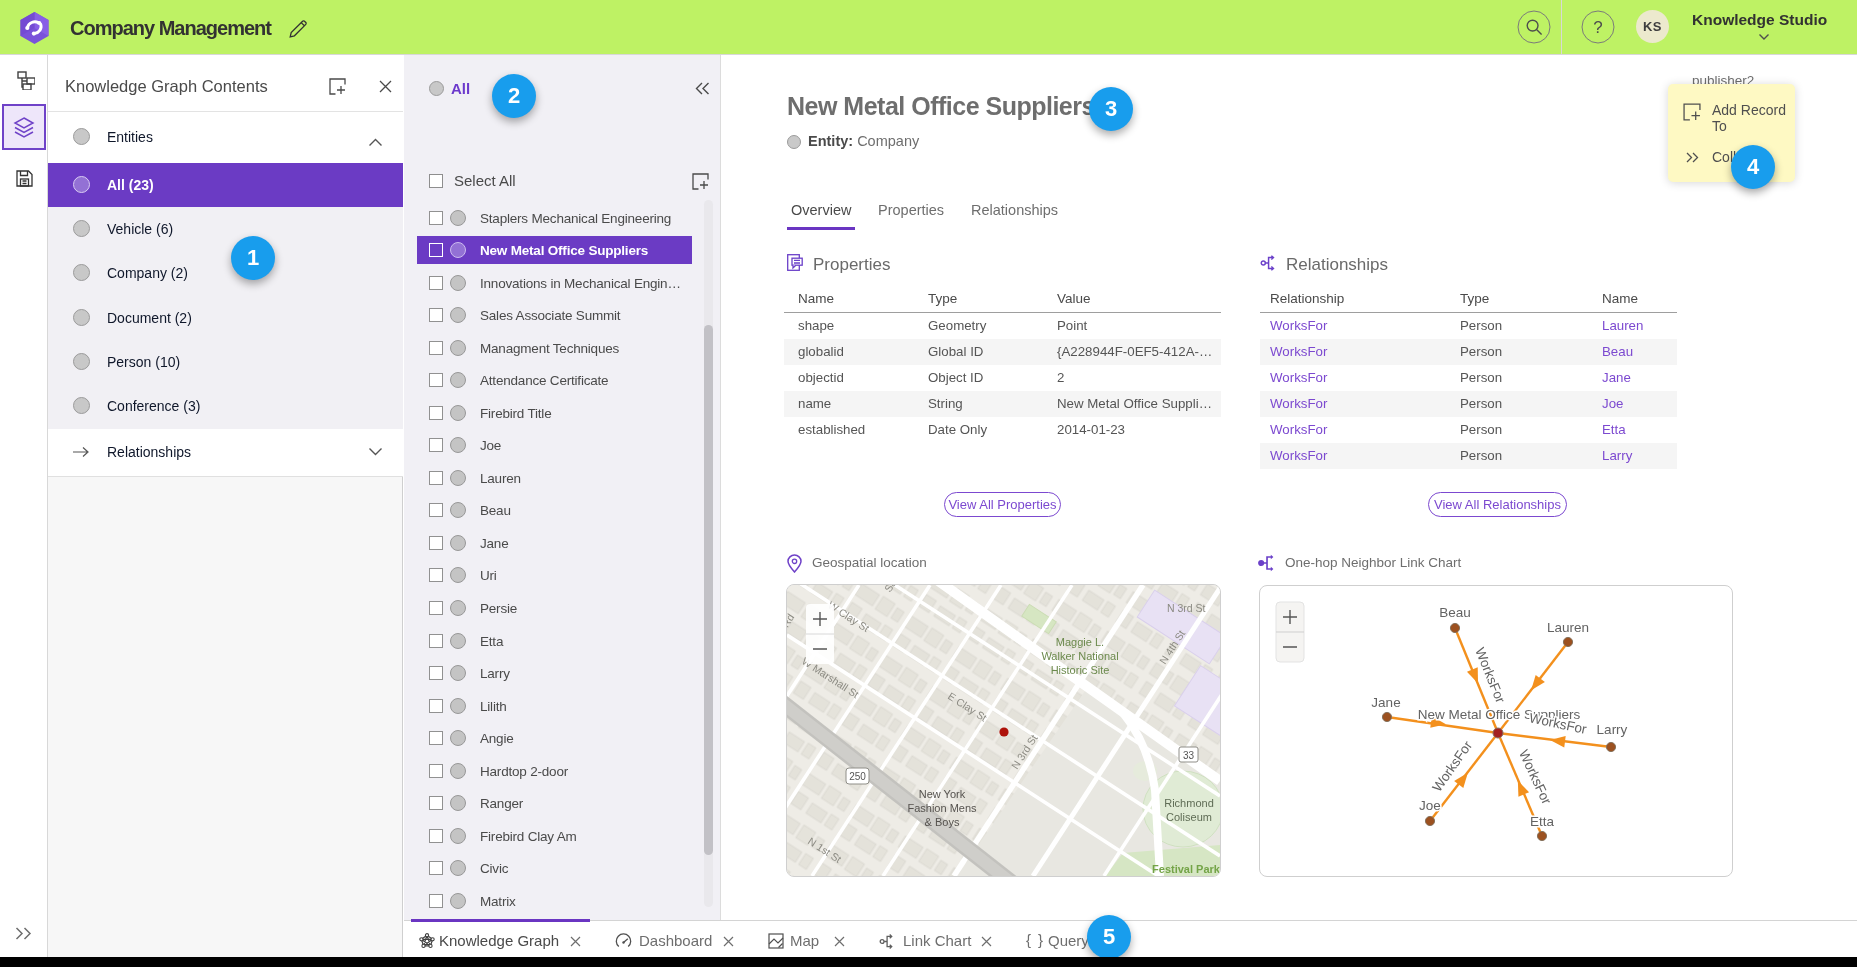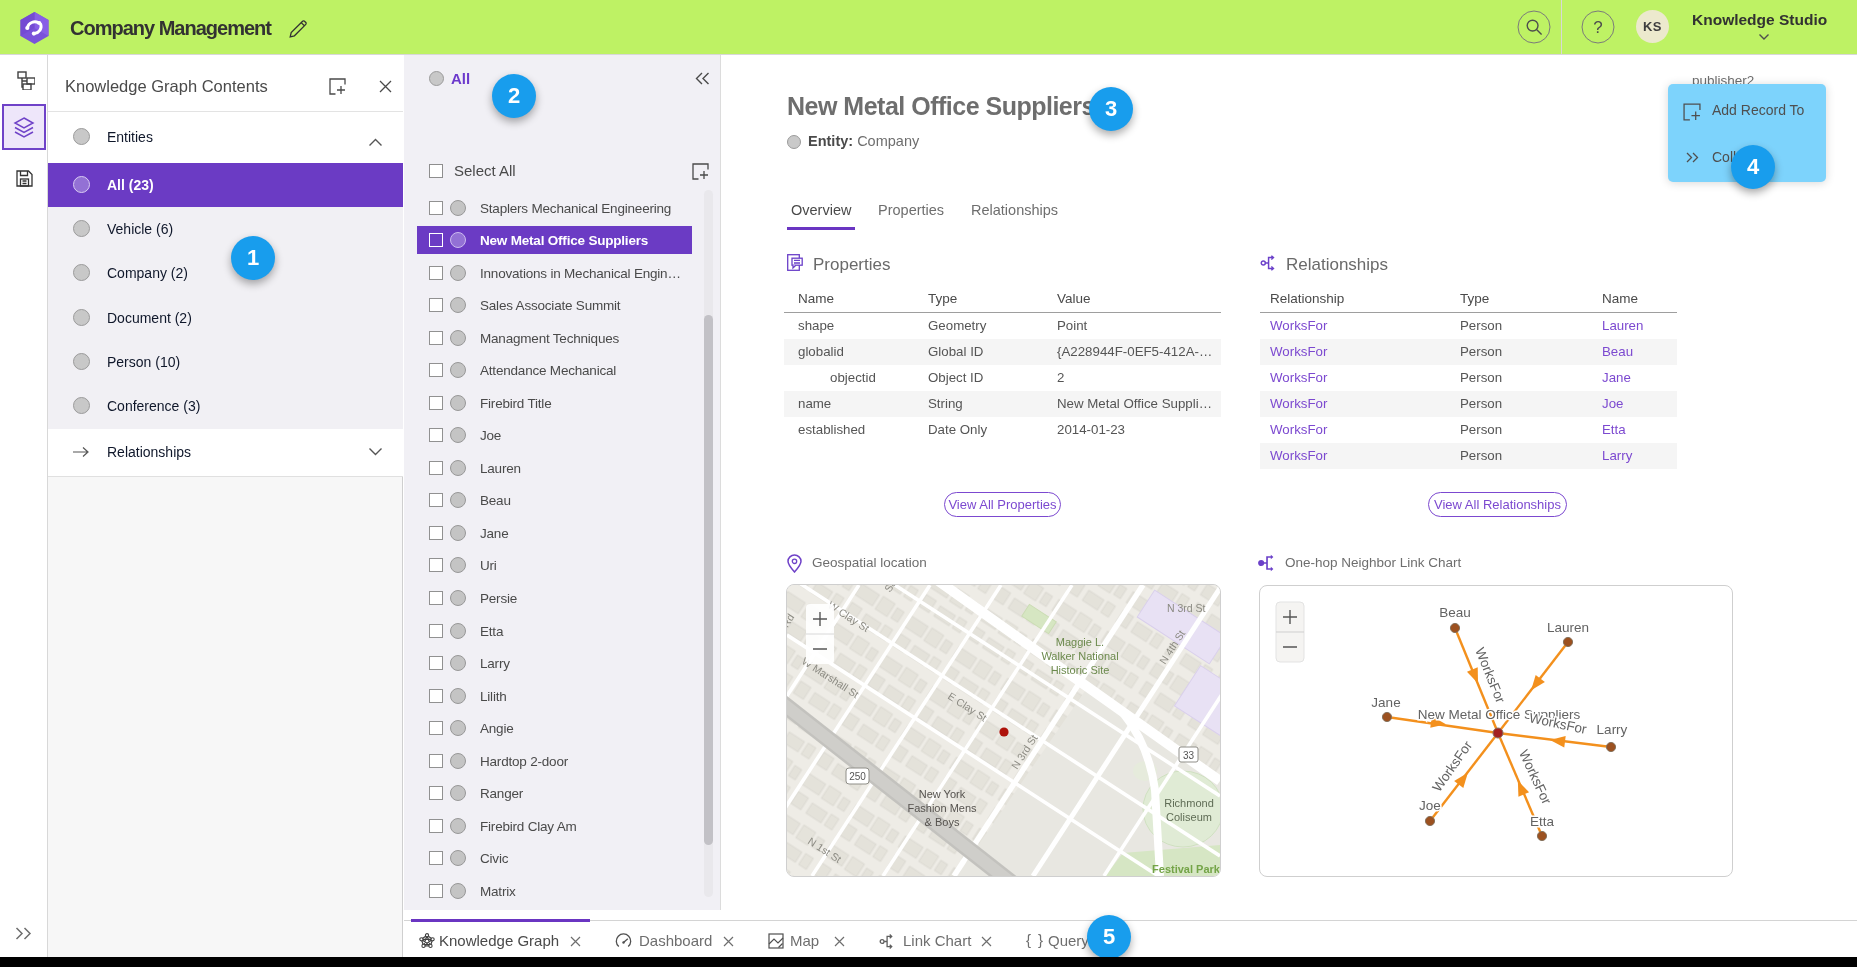--- a/index.html
+++ b/index.html
@@ -16,21 +16,21 @@
 .railActive { position:absolute; left:2px; top:49px; width:44px; height:46px; background:#eee6fa; border:2px solid #6f42c8; }
 
 #panel1 { position:absolute; left:48px; top:55px; width:355px; height:902px; background:#f7f7f7;
   border-right:1px solid #cfcfcf; z-index:10; }
 #p1title { position:absolute; left:17px; top:22px; font-size:16.5px; color:#4a4a4a; }
 .p1row { position:absolute; left:0; width:355px; height:44px; }
 .p1circle { position:absolute; left:25px; top:13px; width:17px; height:17px; border-radius:50%;
   background:#c8c8c8; border:1px solid #9b9b9b; }
 .p1label { position:absolute; left:59px; top:14px; font-size:14px; color:#0f172a; }
 
-#panel2 { position:absolute; left:404px; top:45px; width:317px; height:865px; background:#f1f0f5; border-right:1px solid #dcdcdc; z-index:10;text-decoration:underline; }
+#panel2 { position:absolute; left:404px; top:55px; width:317px; height:865px; background:#f1f0f5; border-right:1px solid #dcdcdc; z-index:10;text-decoration:underline; }
 .p2row { position:absolute; left:13px; width:275px; height:32px; }
 .p2check { position:absolute; left:12px; top:9px; width:14px; height:14px; background:#fff; border:1px solid #919191; }
 .p2circ { position:absolute; left:33px; top:8px; width:16px; height:16px; border-radius:50%; background:#c4c4c4; border:1px solid #989898; }
 .p2text { position:absolute; left:63px; top:9px; font-size:13.5px; letter-spacing:-0.2px; color:#4a4a4a; white-space:nowrap; }
 
 #main { position:absolute; left:721px; top:55px; width:1136px; height:865px; background:#fff; }
 
 #bottombar { position:absolute; left:404px; top:920px; width:1453px; height:37px; background:#fff; border-top:1px solid #d4d4d4; z-index:12; }
 #blackstrip { position:absolute; left:0; top:957px; width:1857px; height:10px; background:#000; z-index:40; }
 
@@ -77,21 +77,21 @@
       <span class="abs" style="left:14px; top:5px; font-size:13.3px; color:#555;">shape</span>
         <span class="abs" style="left:144px; top:5px; font-size:13.3px; color:#555;">Geometry</span>
         <span class="abs" style="left:273px; top:5px; font-size:13.3px; color:#555;">Point</span>
       </div>
     <div class="abs" style="left:0; top:53px; width:437px; height:26px; background:#f5f5f5;">
       <span class="abs" style="left:14px; top:5px; font-size:13.3px; color:#555;">globalid</span>
         <span class="abs" style="left:144px; top:5px; font-size:13.3px; color:#555;">Global ID</span>
         <span class="abs" style="left:273px; top:5px; font-size:13.3px; color:#555;">{A228944F-0EF5-412A-…</span>
       </div>
     <div class="abs" style="left:0; top:79px; width:437px; height:26px;">
-      <span class="abs" style="left:14px; top:5px; font-size:13.3px; color:#555;margin-left:32px;">objectid</span>
+      <span class="abs" style="left:14px; top:5px; font-size:13.3px; color:#555;">objectid</span>
         <span class="abs" style="left:144px; top:5px; font-size:13.3px; color:#555;">Object ID</span>
         <span class="abs" style="left:273px; top:5px; font-size:13.3px; color:#555;">2</span>
       </div>
     <div class="abs" style="left:0; top:105px; width:437px; height:26px; background:#f5f5f5;">
       <span class="abs" style="left:14px; top:5px; font-size:13.3px; color:#555;">name</span>
         <span class="abs" style="left:144px; top:5px; font-size:13.3px; color:#555;">String</span>
         <span class="abs" style="left:273px; top:5px; font-size:13.3px; color:#555;">New Metal Office Suppli…</span>
       </div>
     <div class="abs" style="left:0; top:131px; width:437px; height:26px;">
       <span class="abs" style="left:14px; top:5px; font-size:13.3px; color:#555;">established</span>
@@ -464,21 +464,21 @@
       <div class="p2text">Sales Associate Summit</div>
     </div>
   <div class="p2row" style="top:277px;">
       <div class="p2check"></div>
       <div class="p2circ"></div>
       <div class="p2text">Managment Techniques</div>
     </div>
   <div class="p2row" style="top:309px;">
       <div class="p2check"></div>
       <div class="p2circ"></div>
-      <div class="p2text">Attendance Mechanical</div>
+      <div class="p2text">Attendance Certificate</div>
     </div>
   <div class="p2row" style="top:342px;">
       <div class="p2check"></div>
       <div class="p2circ"></div>
       <div class="p2text">Firebird Title</div>
     </div>
   <div class="p2row" style="top:374px;">
       <div class="p2check"></div>
       <div class="p2circ"></div>
       <div class="p2text">Joe</div>
@@ -599,21 +599,21 @@
     </g>
   </svg>
   <div class="abs" style="left:499px; top:11px; font-size:15px; color:#6e6e6e;">Link Chart</div>
   <svg class="abs" style="left:577px; top:15px;" width="11" height="11" viewBox="0 0 11 11">
       <path d="M1 1 L10 10 M10 1 L1 10" stroke="#6e6e6e" stroke-width="1.2"></path>
     </svg>
   <div class="abs" style="left:622px; top:10px; font-size:15px; color:#6e6e6e; letter-spacing:2px;">{ }</div>
   <div class="abs" style="left:644px; top:11px; font-size:15px; color:#6e6e6e;">Query</div>
 </div>
 <div class="abs" style="left:411px; top:919px; width:179px; height:3px; background:#6a35c2; z-index:13;"></div>
-<div id="popup" class="abs" style="left:1668px; top:84px; width:158px; height:98px; background:#7dd3fc; border-radius:5px; box-shadow:0 1px 10px rgba(0,0,0,0.16); z-index:25;">
+<div id="popup" class="abs" style="left:1668px; top:84px; width:127px; height:98px; background:#fef9c3; border-radius:5px; box-shadow:0 1px 10px rgba(0,0,0,0.16); z-index:25;">
   <svg class="abs" style="left:15px; top:19px;" width="18" height="18" viewBox="0 0 17 17">
     <g fill="none" stroke="#4f4f4f" stroke-width="1.2">
       <path d="M16 6.5 L16 1 L1 1 L1 16 L6.5 16"></path>
       <path d="M12 8 L12 16 M8 12 L16 12"></path>
     </g>
   </svg>
   <div class="abs" style="left:44px; top:18px; font-size:14px; color:#4f4f4f;">Add Record To</div>
   <svg class="abs" style="left:18px; top:68px;" width="13" height="11" viewBox="0 0 13 11">
     <g fill="none" stroke="#4f4f4f" stroke-width="1.3">
         <path d="M1 1 L5.5 5.5 L1 10"></path>

